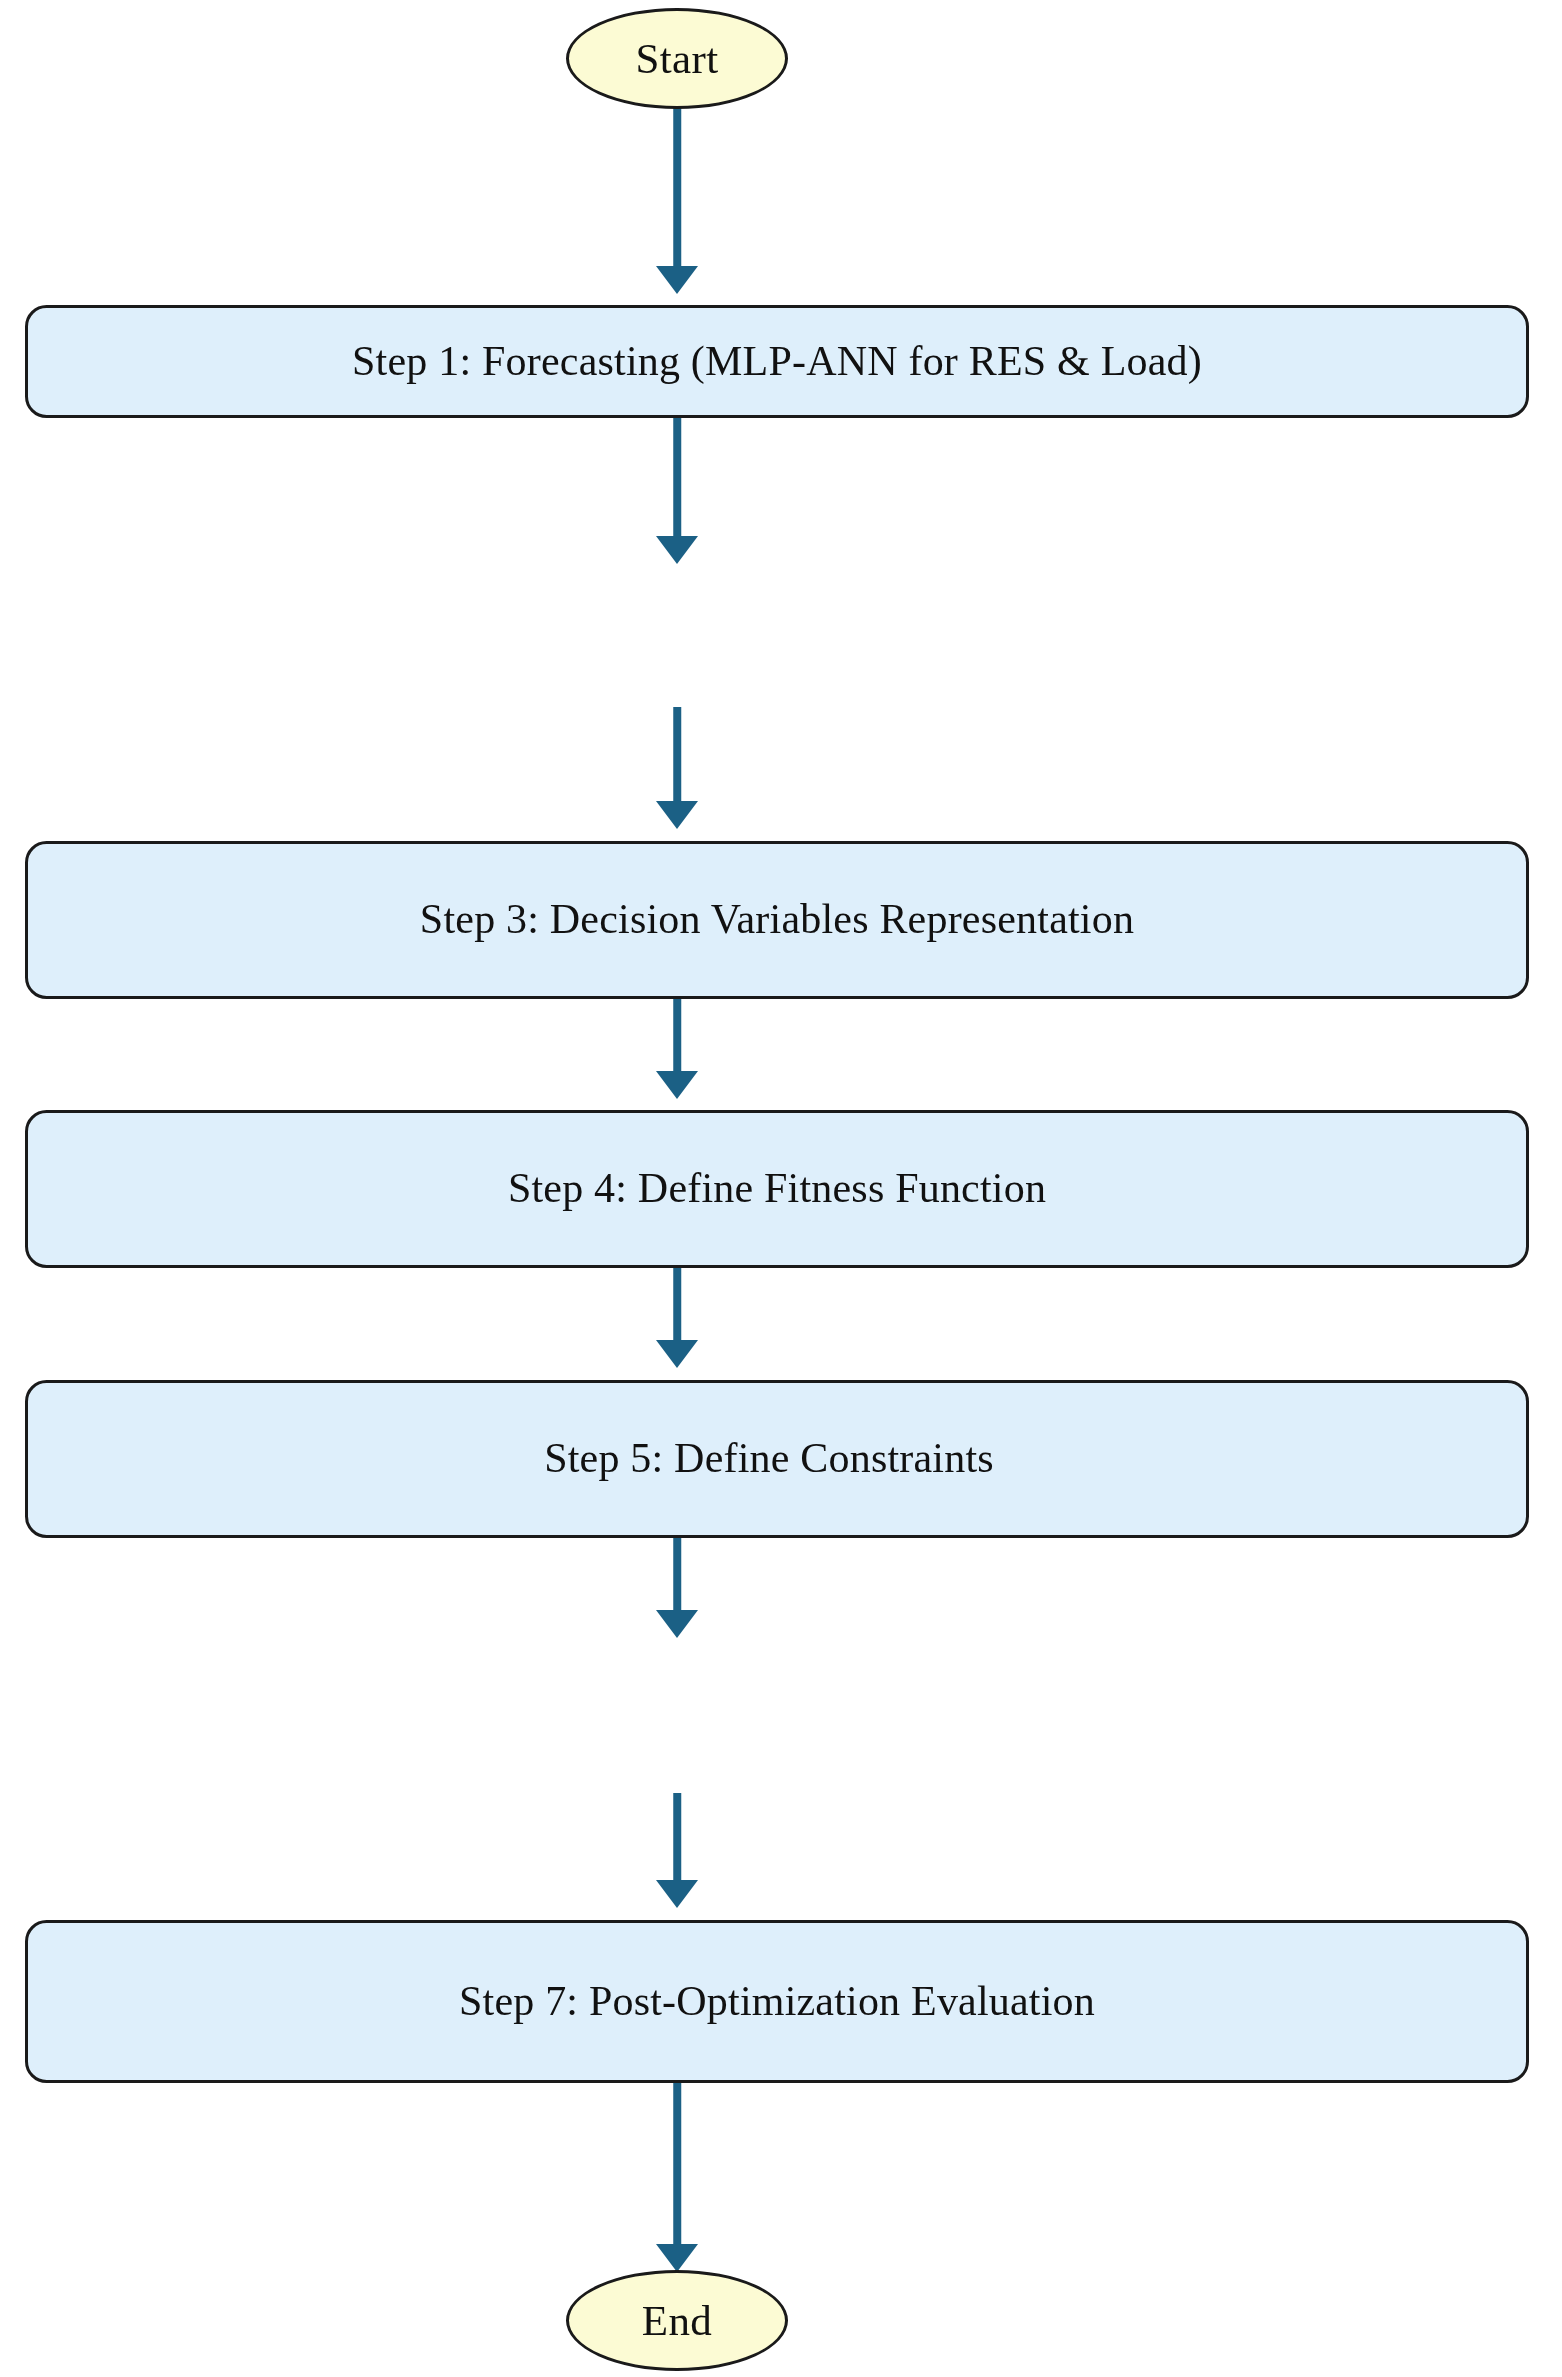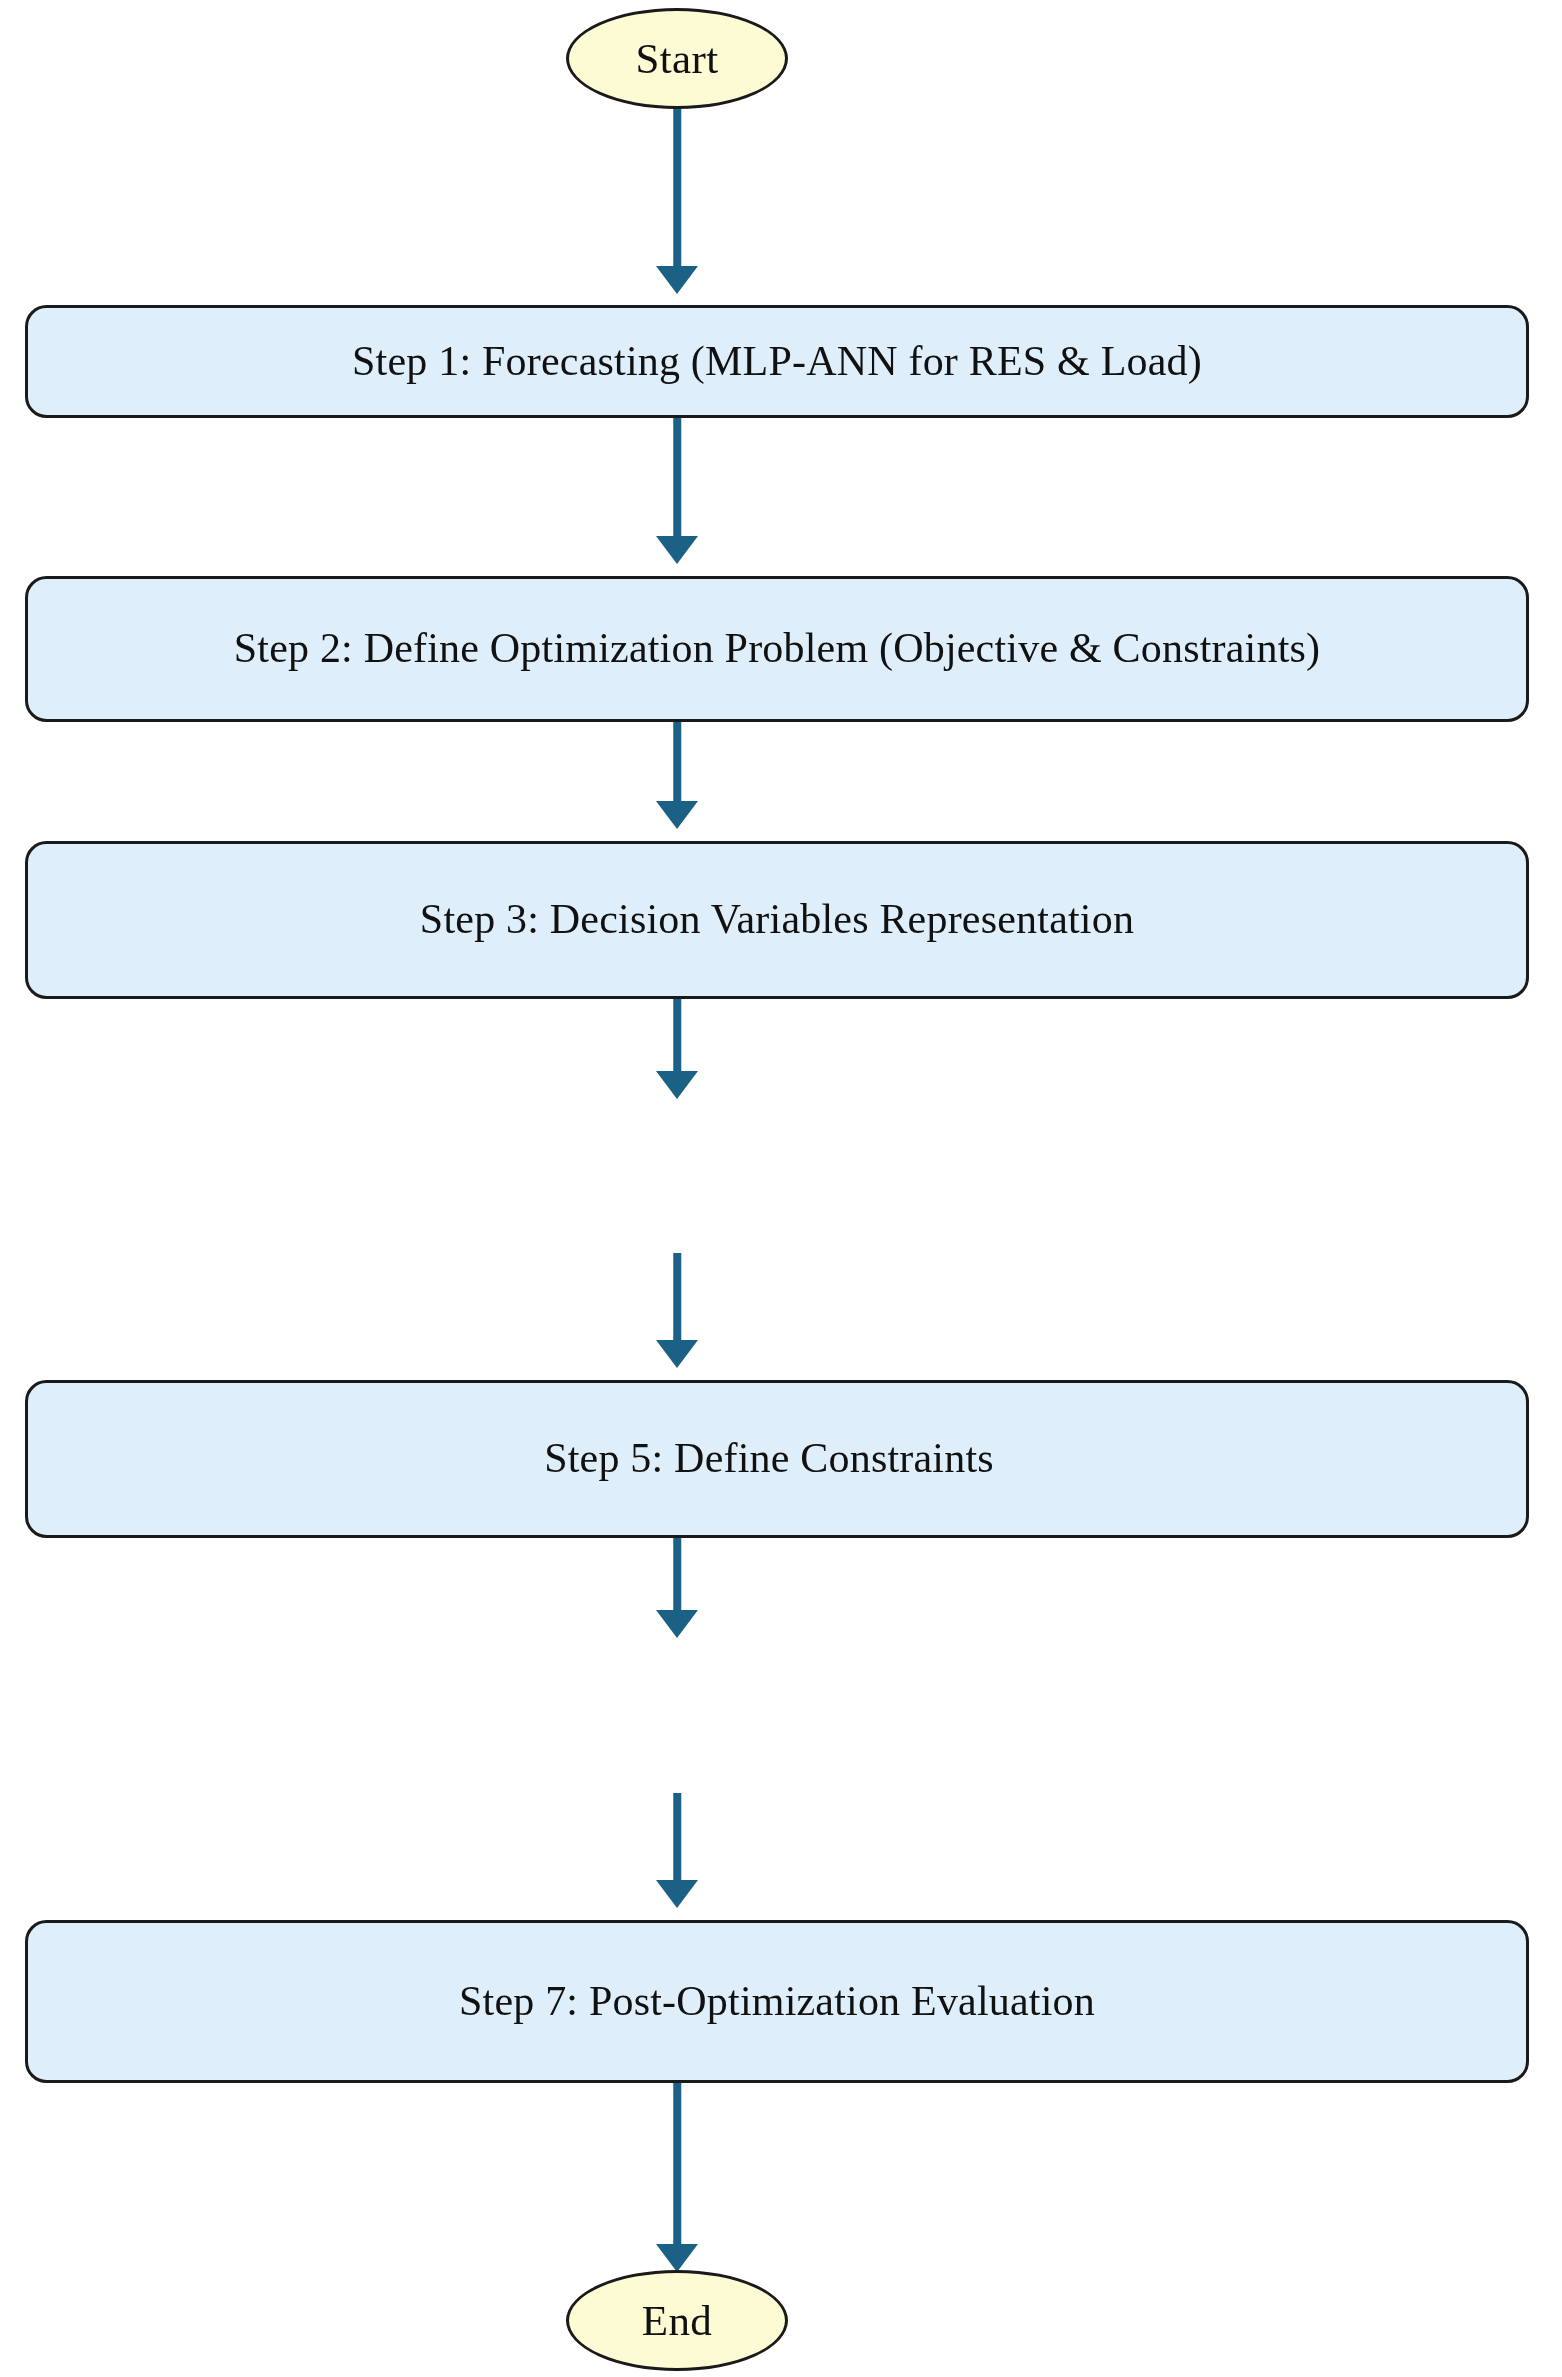--- a/index.html
+++ b/index.html
@@ -150,38 +150,38 @@
 
   <div id="step-1-box" class="process-box">
     <span class="label">Step 1: Forecasting (MLP-ANN for RES &amp; Load)</span>
   </div>
 
   <div id="arrow-step1-to-step2" class="connector">
     <div class="stem"></div>
     <div class="head"></div>
   </div>
 
-  <div id="step-2-box" class="process-box">
-    <span class="label">Step 2: Define Optimization Problem (Objective &amp; Constraints)</span>
-  </div>
 
   <div id="arrow-step2-to-step3" class="connector">
     <div class="stem"></div>
     <div class="head"></div>
   </div>
 
   <div id="step-3-box" class="process-box">
     <span class="label">Step 3: Decision Variables Representation</span>
   </div>
 
   <div id="arrow-step3-to-step4" class="connector">
     <div class="stem"></div>
     <div class="head"></div>
   </div>
 
+  <div id="step-4-box" class="process-box">
+    <span class="label">Step 4: Define Fitness Function</span>
+  </div>
 
   <div id="arrow-step4-to-step5" class="connector">
     <div class="stem"></div>
     <div class="head"></div>
   </div>
 
   <div id="step-5-box" class="process-box">
     <span class="label">Step 5: Define Constraints</span>
   </div>
 

